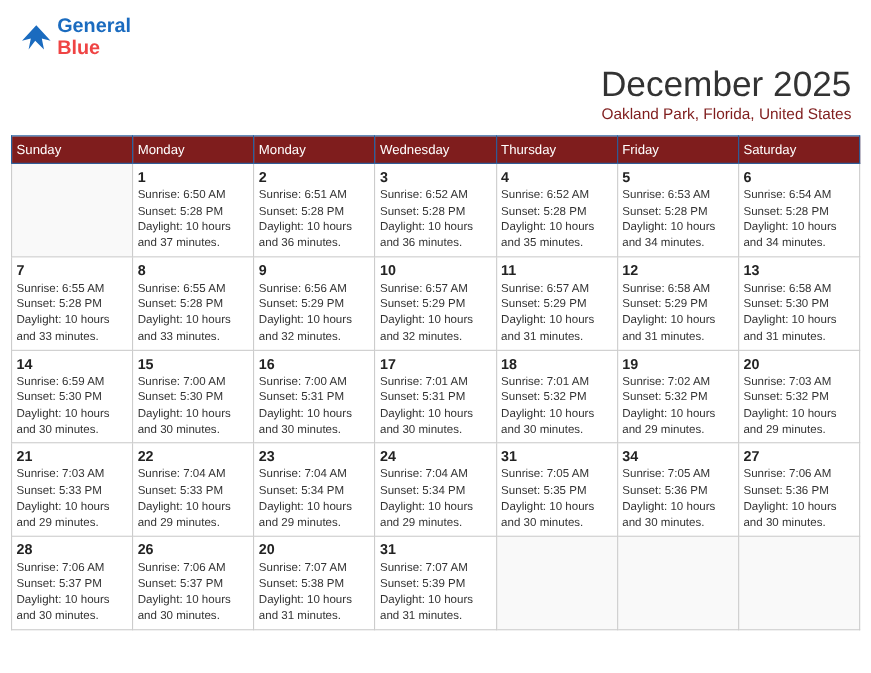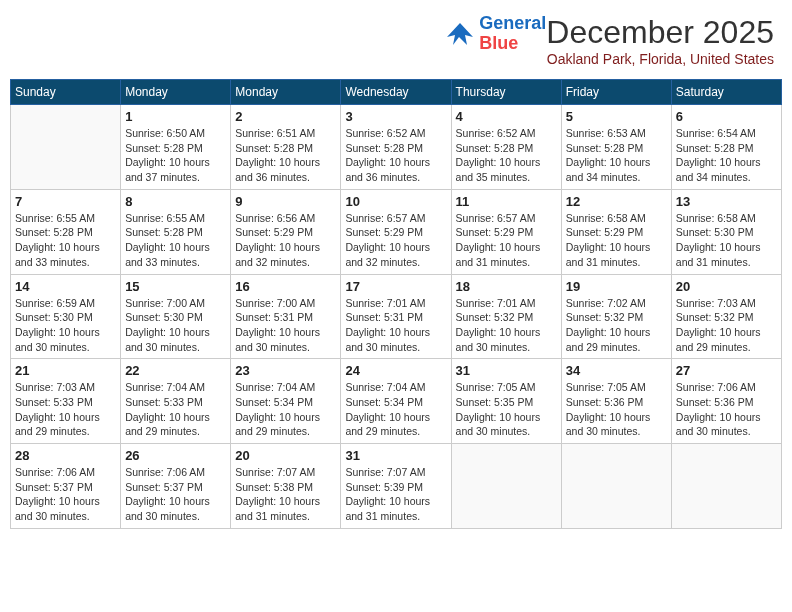--- a/index.html
+++ b/index.html
@@ -5,21 +5,21 @@
     * { box-sizing: border-box; margin: 0; padding: 0; }
     body {
       font-family: Arial, sans-serif;
       background: #fff;
       width: 792px;
       min-height: 612px;
       padding: 10px;
     }
     .header {
       display: flex;
-      justify-content: flex-end;
+      justify-content: space-between;
       align-items: flex-start;
       margin-bottom: 8px;
       padding: 4px 8px;
     }
     .logo {
       display: flex;
       align-items: center;
       gap: 4px;
     }
     .logo-text {
@@ -30,37 +30,38 @@
     }
     .logo-text span {
       color: #1a6bbf;
     }
     .logo-bird {
       width: 30px;
       height: 30px;
     }
     .title-block {
       text-align: right;
+      margin-top: 44px;
     }
     .month-title {
       font-size: 32px;
       font-weight: normal;
       color: #333;
     }
     .location-title {
       font-size: 14px;
       color: #7f1d1d;
     }
     .calendar {
       width: 100%;
       border-collapse: collapse;
       font-size: 11px;
     }
     .calendar th {
-      background: #0c4a6e;
+      background: #7f1d1d;
       color: #fff;
       padding: 5px 4px;
       text-align: left;
       font-weight: normal;
       font-size: 12px;
       border: 1px solid #2560a0;
     }
     .calendar td {
       border: 1px solid #ccc;
       vertical-align: top;

